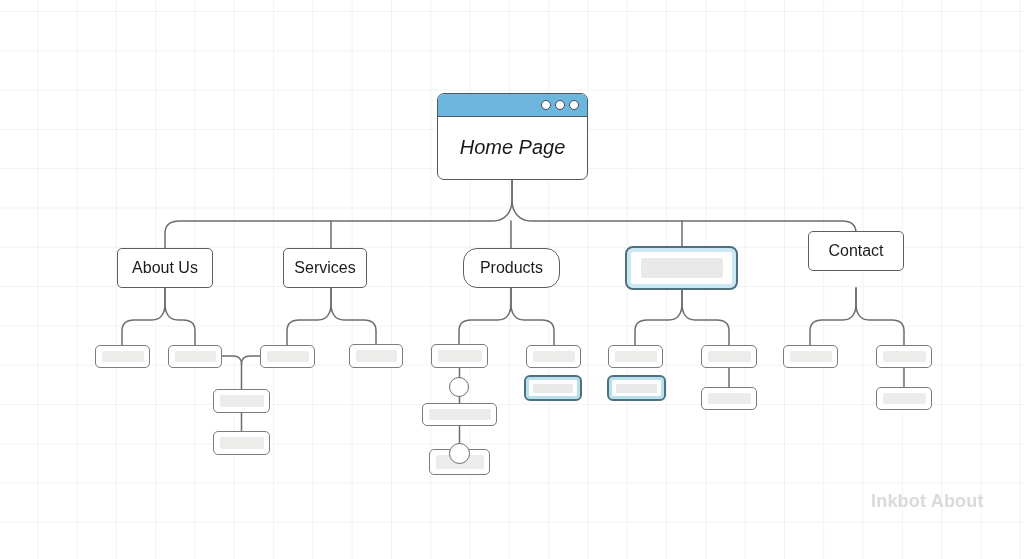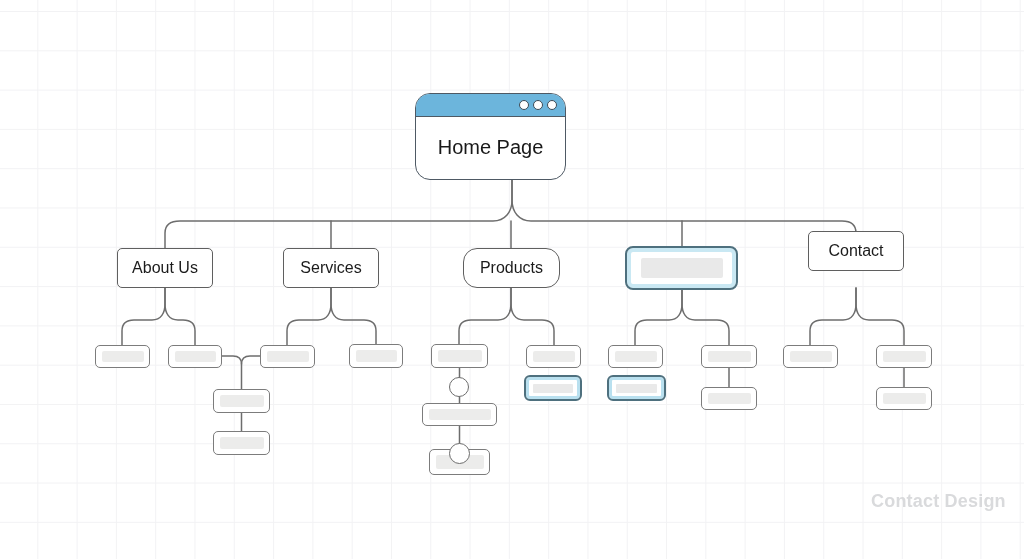--- a/index.html
+++ b/index.html
@@ -9,23 +9,23 @@
     background-color:#ffffff;
     background-image:
       linear-gradient(to right,#f2f2f4 1px,transparent 1px),
       linear-gradient(to bottom,#f2f2f4 1px,transparent 1px);
     background-size:39.3px 39.3px;
     background-position:-2px 11px;
   }
   .connectors{position:absolute;left:0;top:0;z-index:1;}
   .connectors path{fill:none;stroke:#6d6d6d;stroke-width:1.5;stroke-linecap:round;}
   .window{
-    position:absolute;left:415px;top:93px;width:151px;height:87px;
-    background:#fff;border:1.6px solid #4e5964;border-radius:15px;
-    box-sizing:border-box;overflow:hidden;z-index:2;
+    position:absolute;left:437px;top:93px;width:151px;height:87px;
+    background:#fff;border:1.6px solid #4e5964;border-radius:7px;
+    box-sizing:border-box;overflow:hidden;z-index:2;font-style:italic;
   }
   .win-header{
     height:22px;background:#6cb5dc;border-bottom:1.6px solid #4e5964;
     display:flex;align-items:center;justify-content:flex-end;gap:3.5px;padding-right:8px;
   }
   .win-dot{width:10.5px;height:10.5px;border-radius:50%;background:#fff;
     border:1.4px solid #3e4c57;box-sizing:border-box;flex:0 0 auto;}
   .win-label{height:61px;display:flex;align-items:center;justify-content:center;
     font-size:20px;color:#191919;}
   .sec{
@@ -105,21 +105,21 @@
   <div class="window">
     <div class="win-header">
       <span class="win-dot"></span>
       <span class="win-dot"></span>
       <span class="win-dot"></span>
     </div>
     <div class="win-label">Home Page</div>
   </div>
 
   <div class="sec" style="left:117px;top:248px;width:96px;height:40px;">About Us</div>
-  <div class="sec" style="left:283px;top:248px;width:96px;height:40px;">Services</div>
+  <div class="sec" style="left:283px;top:248px;width:84px;height:40px;">Services</div>
   <div class="sec" style="left:463px;top:248px;width:97px;height:40px;border-radius:14px;">Products</div>
   <div class="sec-hl" style="left:625px;top:246px;width:113px;height:44px;">
     <div class="bar"></div>
   </div>
   <div class="sec" style="left:808px;top:231px;width:96px;height:40px;">Contact</div>
 
   <div class="ph" style="left:95px;top:345px;width:55px;height:23px;">
       <div class="bar"></div>
     </div>
   <div class="ph" style="left:168px;top:345px;width:54px;height:23px;">
@@ -175,15 +175,15 @@
   <div class="ph" style="left:876px;top:345px;width:56px;height:23px;">
       <div class="bar"></div>
     </div>
   <div class="ph" style="left:876px;top:387px;width:56px;height:23px;">
       <div class="bar"></div>
     </div>
 
   <div class="conn-circle" style="left:449px;top:377px;width:20px;height:20px;"></div>
   <div class="conn-circle" style="left:449px;top:443px;width:21px;height:21px;"></div>
 
-  <div class="watermark">Contact Design</div>
+  <div class="watermark">Inkbot About</div>
 
 </div>
 
 </body></html>

